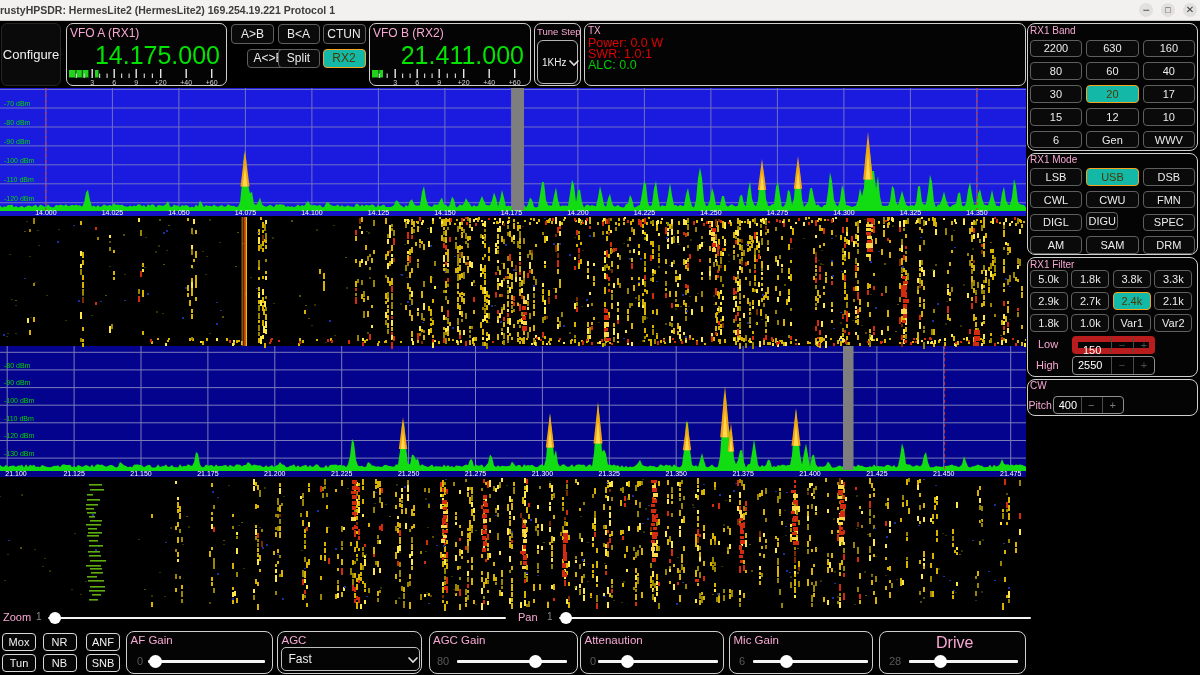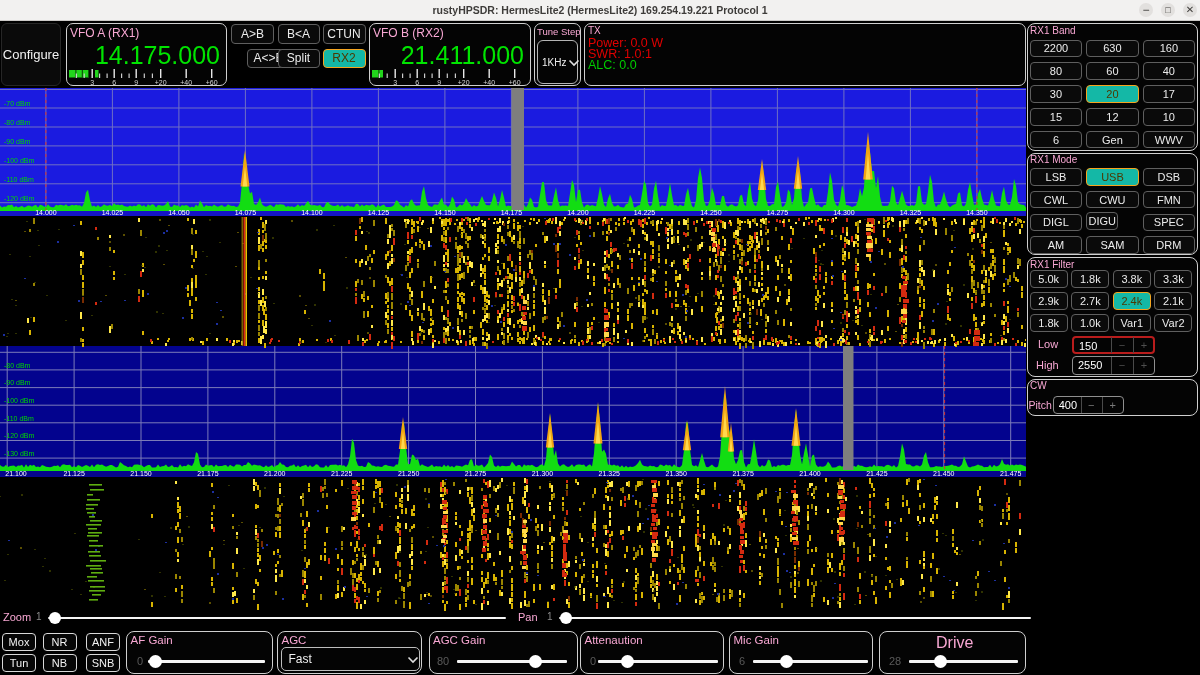--- a/index.html
+++ b/index.html
@@ -4,21 +4,21 @@
 body{width:1200px;height:675px;background:#000;font-family:"Liberation Sans",sans-serif;overflow:hidden;position:relative}
 .abs{position:absolute}
 .panel{position:absolute;border:1px solid #cfcfcf;border-radius:7px;background:#040404}
 .plabel{position:absolute;color:#f9a8d4;font-size:10.5px}
 .btn{position:absolute;border:1px solid #5f5f5f;border-radius:4px;background:#0a0a0a;color:#ececec;display:flex;align-items:center;justify-content:center;font-size:11px}
 .btn2{position:absolute;border:1.3px solid #d9d9d9;border-radius:4px;background:#060606;color:#f2f2f2;display:flex;align-items:center;justify-content:center;font-size:11px}
 .on{background:#14b8a6;border-color:#f6a41f;color:#4d3800}
 .dim{color:#5f5f5f}
 </style></head><body>
 <div class="abs" style="left:0;top:0;width:1200px;height:21px;background:#f2f1f0;border-bottom:1px solid #cbc9c7">
-    <div style="text-align:center;font-size:10.5px;font-weight:bold;color:#3e3c3a;line-height:21px">rustyHPSDR: HermesLite2 (HermesLite2) 169.254.19.221 Protocol 1</div>
+    <div style="font-size:10.5px;font-weight:bold;color:#3e3c3a;line-height:21px">rustyHPSDR: HermesLite2 (HermesLite2) 169.254.19.221 Protocol 1</div>
 <div class="abs" style="left:1139px;top:3px;width:14px;height:14px;border-radius:8px;background:#e2e0de;color:#3e3c3a;font-size:12px;text-align:center;line-height:14px">−</div>
 <div class="abs" style="left:1161px;top:3px;width:14px;height:14px;border-radius:8px;background:#e2e0de;color:#3e3c3a;font-size:9px;text-align:center;line-height:14px">□</div>
 <div class="abs" style="left:1183px;top:3px;width:14px;height:14px;border-radius:8px;background:#e2e0de;color:#3e3c3a;font-size:10px;text-align:center;line-height:14px">✕</div>
 </div>
 <svg class="abs" style="left:0;top:0" width="1026" height="675">
 <rect x="0" y="88" width="1026" height="128" fill="#1b1be0"></rect>
     <g stroke="#8585bd" stroke-width="1" opacity="0.8">
       <line x1="0" y1="89.5" x2="1026" y2="89.5"></line>
       <line x1="0" y1="108" x2="1026" y2="108"></line>
       <line x1="0" y1="127" x2="1026" y2="127"></line>
@@ -449,21 +449,21 @@
 <div class="btn" style="left:1154.3px;top:270.3px;width:38px;height:17.5px">3.3k</div>
 <div class="btn" style="left:1029.7px;top:292.2px;width:38px;height:17.5px">2.9k</div>
 <div class="btn" style="left:1071.3px;top:292.2px;width:38px;height:17.5px">2.7k</div>
 <div class="btn on" style="left:1112.8px;top:292.2px;width:38px;height:17.5px">2.4k</div>
 <div class="btn" style="left:1154.3px;top:292.2px;width:38px;height:17.5px">2.1k</div>
 <div class="btn" style="left:1029.7px;top:314.1px;width:38px;height:17.5px">1.8k</div>
 <div class="btn" style="left:1071.3px;top:314.1px;width:38px;height:17.5px">1.0k</div>
 <div class="btn" style="left:1112.8px;top:314.1px;width:38px;height:17.5px">Var1</div>
 <div class="btn" style="left:1154.3px;top:314.1px;width:38px;height:17.5px">Var2</div>
 <div class="plabel" style="left:1038px;top:338px;font-size:11px">Low</div>
-<div class="abs" style="left:1071.9px;top:335.5px;width:83px;height:18.5px;border:2px solid #b91c1c;border-radius:4px;color:#fff;font-size:11px;line-height:17px;padding-left:5px">150</div>
+<div class="abs" style="left:1071.9px;top:335.5px;width:83px;height:18.5px;border:6px solid #b91c1c;border-radius:4px;color:#fff;font-size:11px;line-height:17px;padding-left:5px">150</div>
 <div class="abs" style="left:1110.9px;top:336.5px;width:1px;height:16.5px;background:#4a4a4a"></div>
 <div class="abs" style="left:1132.9px;top:336.5px;width:1px;height:16.5px;background:#4a4a4a"></div>
 <div class="abs dim" style="left:1116.9px;top:335.5px;width:10px;text-align:center;font-size:11px;line-height:18px;color:#4f4f4f">−</div>
 <div class="abs dim" style="left:1138.9px;top:335.5px;width:10px;text-align:center;font-size:11px;line-height:18px;color:#4f4f4f">+</div>
 <div class="plabel" style="left:1036px;top:358.5px;font-size:11px">High</div>
 <div class="abs" style="left:1071.9px;top:356.3px;width:83px;height:18.5px;border:1px solid #8f8f8f;border-radius:4px;color:#fff;font-size:11px;line-height:17px;padding-left:5px">2550</div>
 <div class="abs" style="left:1110.9px;top:357.3px;width:1px;height:16.5px;background:#4a4a4a"></div>
 <div class="abs" style="left:1132.9px;top:357.3px;width:1px;height:16.5px;background:#4a4a4a"></div>
 <div class="abs dim" style="left:1116.9px;top:356.3px;width:10px;text-align:center;font-size:11px;line-height:18px;color:#4f4f4f">−</div>
 <div class="abs dim" style="left:1138.9px;top:356.3px;width:10px;text-align:center;font-size:11px;line-height:18px;color:#4f4f4f">+</div>

